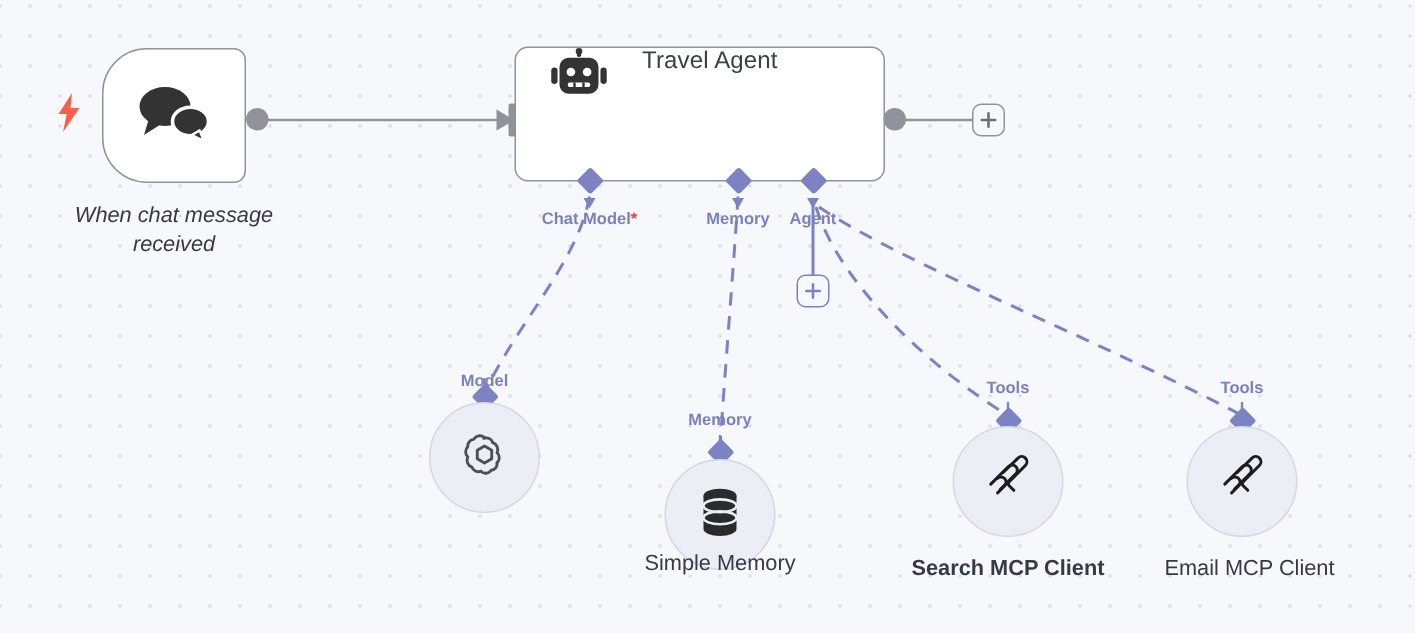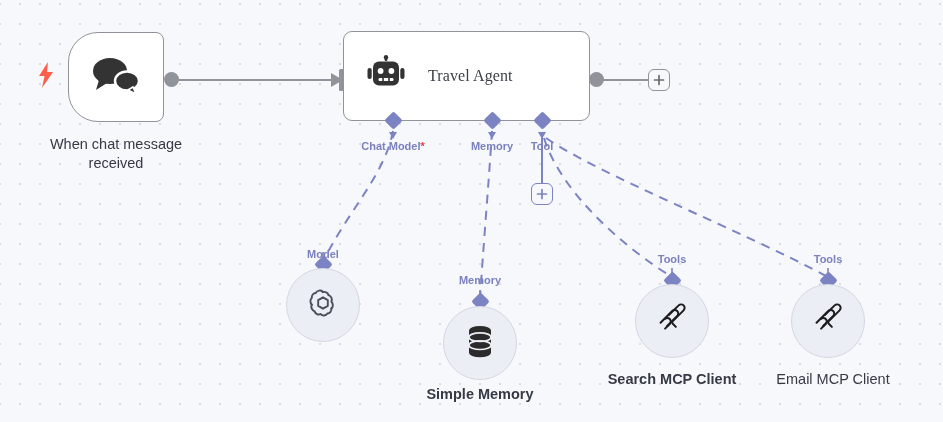--- a/index.html
+++ b/index.html
@@ -58,23 +58,22 @@
     position: absolute;
     left: 343px;
     top: 31px;
     width: 247px;
     height: 90px;
     background: #ffffff;
     border: 1.6px solid #909399;
     border-radius: 9px;
     box-sizing: border-box;
     display: flex;
-    align-items: center;
+    align-items: flex-start;
     padding-left: 22px;
-    font-family: Liberation Serif, serif;
   }
   .agent-title {
     margin-left: 22px;
     font-size: 16px;
     color: #3c3f48;
     letter-spacing: .1px;
   }
 
   
   .node-caption {
@@ -195,21 +194,21 @@
         <path d="M44 32 L47 39 L39 35 Z" fill="#333333" stroke="#ffffff" stroke-width="1.6"></path>
       </svg>
     </span>
   </div>
   <span class="bolt">
     <svg width="16" height="26" viewBox="0 0 16 26">
       <polygon points="10,0 1,14 6.5,14 4,26 15,10 9,10" fill="#fb5f4a"></polygon>
     </svg>
   </span>
   <div class="out-dot" style="left:164px; top:72px;"></div>
-  <div class="node-caption" style="left:28px; top:135px; width:176px;">When chat message
+  <div class="node-caption" style="left:28px; top:135px; width:176px;font-style:italic;">When chat message
 received</div>
 
   <div class="agent-node">
     <span>
       <svg width="40" height="38" viewBox="0 0 40 38">
         <rect x="18.6" y="1" width="2.8" height="5" rx="1.2" fill="#333333"></rect>
         <circle cx="20" cy="2.2" r="2.2" fill="#333333"></circle>
         <rect x="7" y="6.5" width="26" height="24" rx="6" fill="#333333"></rect>
         <rect x="1.5" y="13" width="4.2" height="11" rx="2.1" fill="#333333"></rect>
         <rect x="34.3" y="13" width="4.2" height="11" rx="2.1" fill="#333333"></rect>
@@ -230,21 +229,21 @@
   </div>
 
   <div class="diamond" style="left:387px; top:114px;"></div>
   <div class="diamond" style="left:486px; top:114px;"></div>
   <div class="diamond" style="left:536px; top:114px;"></div>
 
   <div class="port-label" style="left:333px; top:140px; width:120px;">
     <span>Chat Model</span><span class="req">*</span>
   </div>
   <div class="port-label" style="left:442px; top:140px; width:100px;">Memory</div>
-  <div class="port-label" style="left:512px; top:140px; width:60px;">Tool</div>
+  <div class="port-label" style="left:512px; top:140px; width:60px;">Agent</div>
 
   <div class="plus-btn accent" style="left:531px; top:183px;">
     <svg width="12" height="12" viewBox="0 0 12 12">
       <path d="M6 1.5 V10.5 M1.5 6 H10.5" stroke="#7c83c3" stroke-width="1.7" stroke-linecap="round"></path>
     </svg>
   </div>
 
   <div class="port-label" style="left:283px; top:248px; width:80px;">Model</div>
   <div class="diamond" style="left:317px; top:258px;"></div>
   <div class="sub-node" style="left:286px; top:268px;">
@@ -269,21 +268,21 @@
       <svg width="30" height="34" viewBox="0 0 30 34">
         <ellipse cx="15" cy="6.5" rx="11" ry="4.6" fill="#2b2b2b"></ellipse>
         <path d="M4 6.5 v6.2 a11 4.6 0 0 0 22 0 v-6.2" fill="#2b2b2b"></path>
         <path d="M4 14.5 v6.2 a11 4.6 0 0 0 22 0 v-6.2" fill="#2b2b2b"></path>
         <path d="M4 22.5 v6.2 a11 4.6 0 0 0 22 0 v-6.2" fill="#2b2b2b"></path>
         <ellipse cx="15" cy="13.2" rx="11" ry="4.3" fill="none" stroke="#eceef5" stroke-width="1.7"></ellipse>
         <ellipse cx="15" cy="21.2" rx="11" ry="4.3" fill="none" stroke="#eceef5" stroke-width="1.7"></ellipse>
       </svg>
     </span>
   </div>
-  <div class="sub-caption" style="left:390px; top:386px; width:180px;font-weight:bold;">Simple Memory</div>
+  <div class="sub-caption" style="left:390px; top:368px; width:180px;">Simple Memory</div>
 
   <div class="port-label" style="left:632px; top:253px; width:80px;">Tools</div>
   <div class="diamond" style="left:666px; top:274px;"></div>
   <div class="sub-node" style="left:635px; top:284px;">
     <span>
       <svg width="32" height="32" viewBox="0 0 24 24">
         <g fill="none" stroke="#1d1d1f" stroke-width="1.5" stroke-linecap="round" stroke-linejoin="round">
           <path d="M3.4 14.8 L12.2 6.0 a2.6 2.6 0 0 1 3.7 3.7 L8.2 17.4"></path>
           <path d="M6.6 12.0 a2.6 2.6 0 0 1 3.7 0 a2.6 2.6 0 0 1 0 3.7 L6.8 19.2"></path>
           <path d="M9.6 9.0 L17.0 1.8 a2.6 2.6 0 0 1 3.7 3.7 L12.6 13.6 a1.4 1.4 0 0 0 0 2.0 l2.3 2.3"></path>

